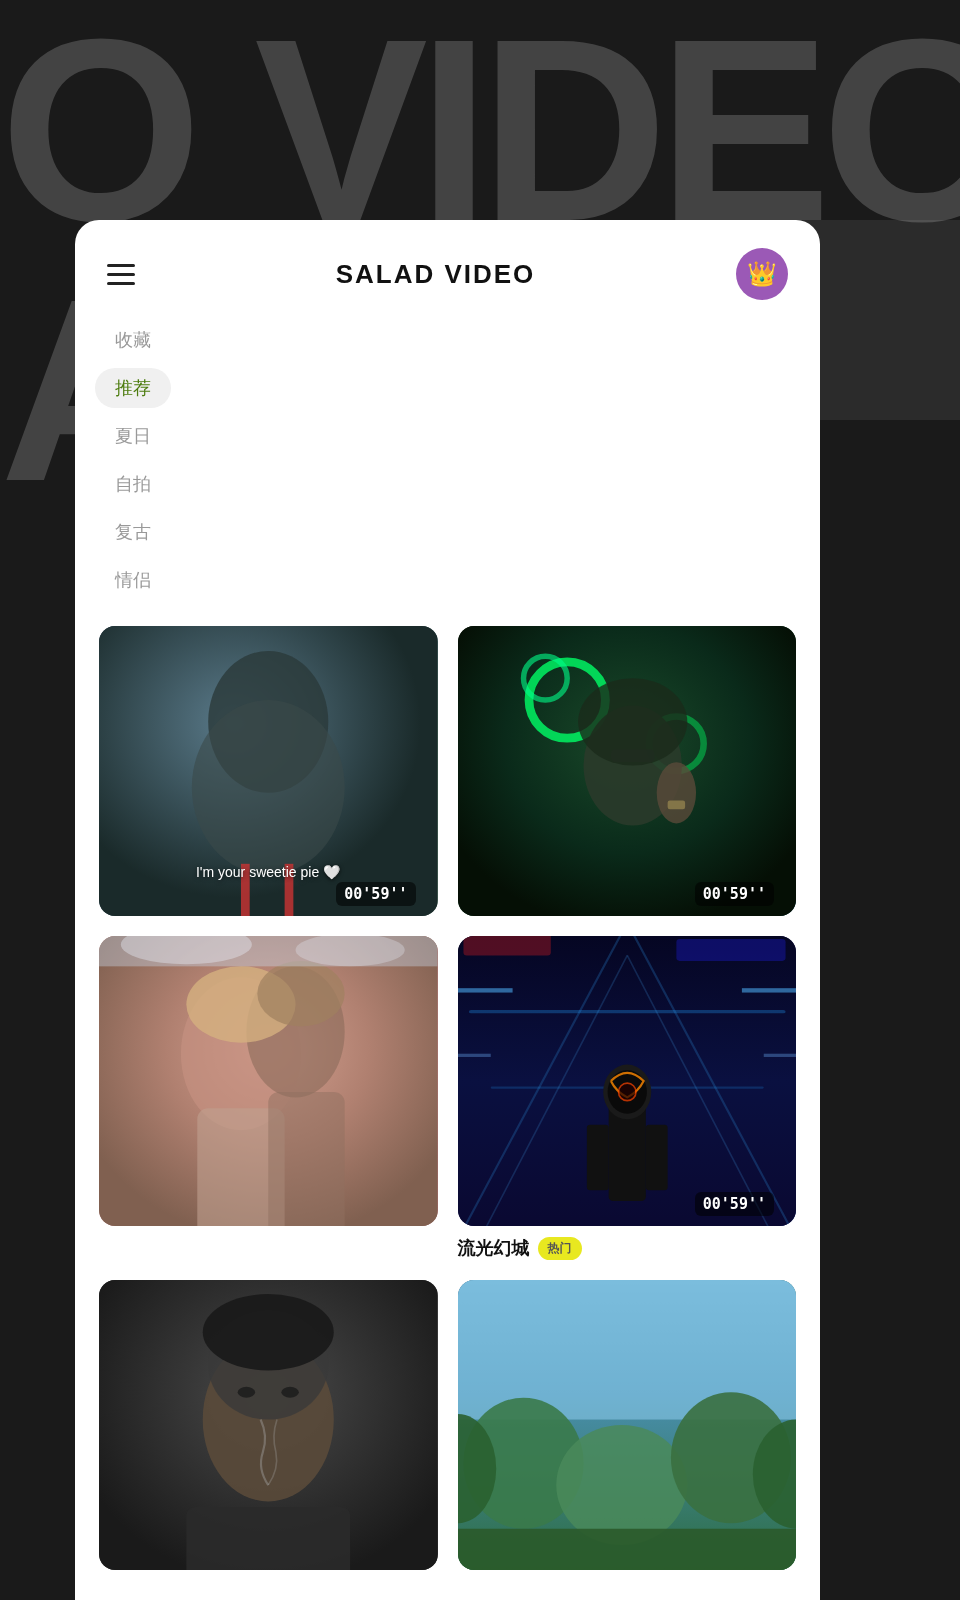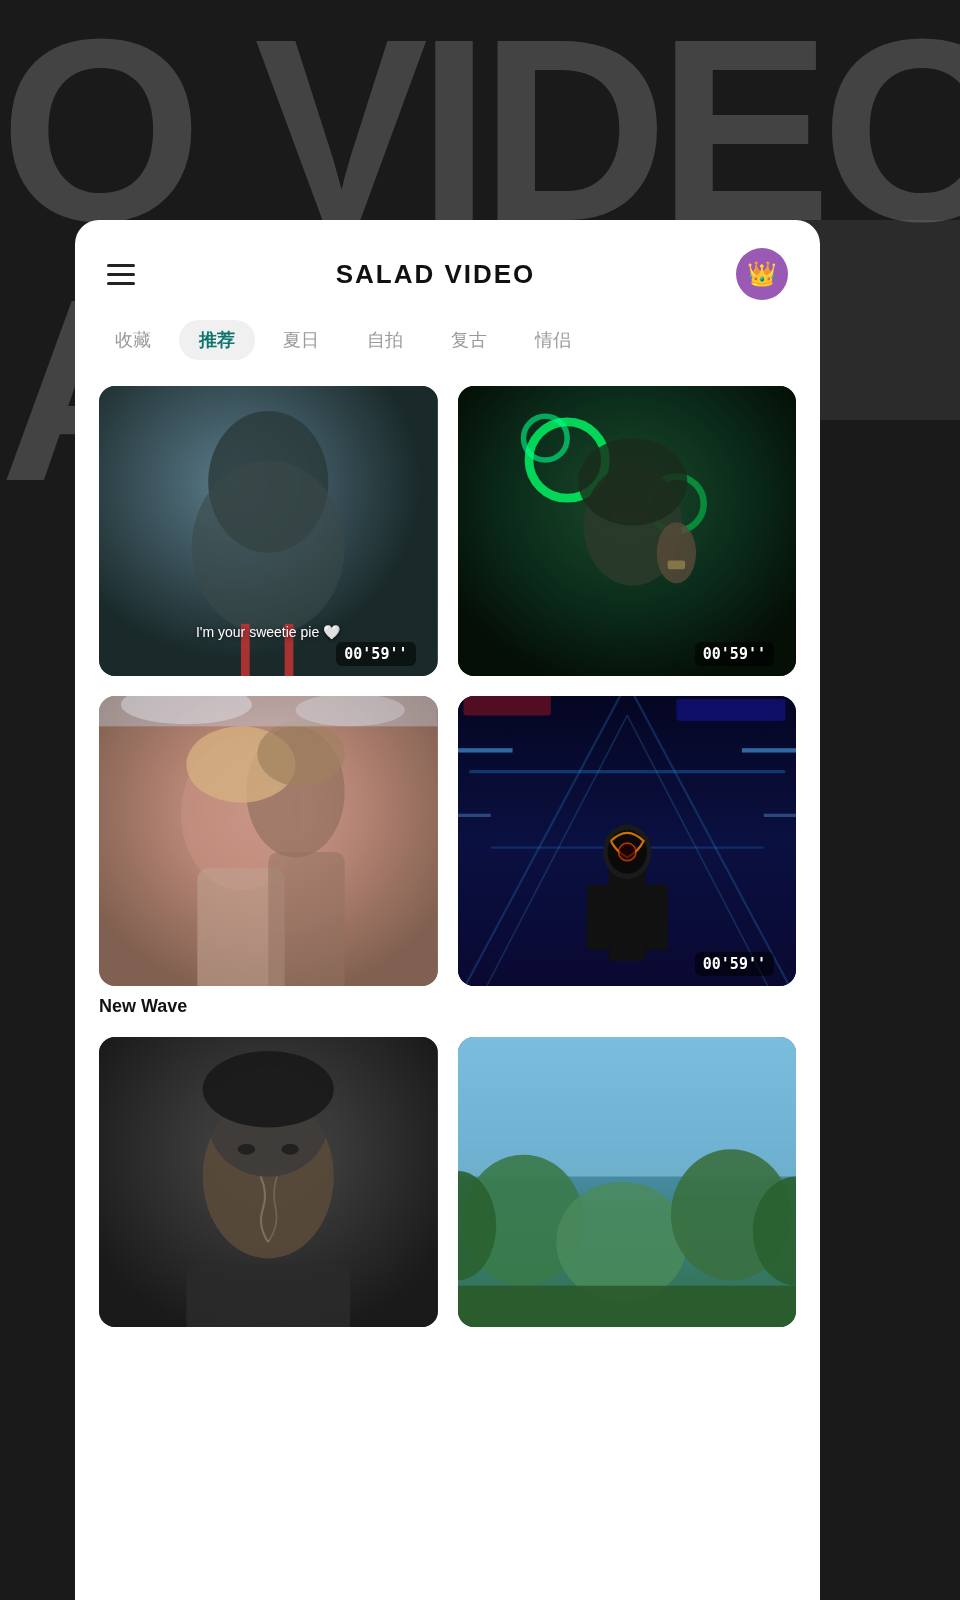--- a/index.html
+++ b/index.html
@@ -98,42 +98,43 @@
       display: flex;
       align-items: center;
       justify-content: center;
       cursor: pointer;
       font-size: 24px;
     }
 
     
     .nav-tabs {
       display: flex;
-      align-items: flex-end;
+      align-items: flex-start;
       padding: 0 20px 16px 20px;
       gap: 8px;
       overflow-x: auto;
+      flex-direction: column;
     }
 
     .nav-tabs::-webkit-scrollbar { display: none; }
 
     .nav-tab {
       padding: 8px 20px;
       border-radius: 24px;
       font-size: 18px;
       color: #999;
       cursor: pointer;
       white-space: nowrap;
       font-weight: 400;
     }
 
     .nav-tab.active {
       background: #f0f0f0;
-      color: #0f766e;
-      font-weight: 700;
+      color: #4d7c0f;
+      font-weight: 400;
     }
 
     
     .video-grid {
       display: grid;
       grid-template-columns: 1fr 1fr;
       gap: 20px;
       padding: 10px 24px;
     }
 
@@ -347,23 +348,20 @@
           <ellipse cx="185" cy="65" rx="40" ry="30" fill="#a08060" opacity="0.7"></ellipse>
 
           <rect x="90" y="170" width="80" height="120" rx="10" fill="#c0a090" opacity="0.6"></rect>
           <rect x="155" y="155" width="70" height="135" rx="10" fill="#907060" opacity="0.5"></rect>
 
           <rect x="0" y="0" width="310" height="40" fill="#c8d8e8" opacity="0.4"></rect>
           <ellipse cx="80" cy="20" rx="60" ry="18" fill="#e8eef8" opacity="0.4"></ellipse>
           <ellipse cx="230" cy="25" rx="50" ry="15" fill="#e8eef8" opacity="0.3"></ellipse>
         </svg>
       </div>
-      <div class="video-title">
-        <span>New Wave</span>
-      </div>
     </div>
 
     <div class="video-item">
       <div class="video-thumb thumb-city">
         <svg width="100%" height="100%" viewBox="0 0 310 290" xmlns="http://www.w3.org/2000/svg" preserveAspectRatio="xMidYMid slice">
           <defs>
             <linearGradient id="g4" x1="0%" y1="0%" x2="0%" y2="100%">
               <stop offset="0%" stop-color="#050520"></stop>
               <stop offset="50%" stop-color="#0a1040"></stop>
               <stop offset="100%" stop-color="#0a0830"></stop>
@@ -393,20 +391,24 @@
           <circle cx="155" cy="155" r="8" fill="#220000" stroke="#ff4400" stroke-width="1.5" opacity="0.7"></circle>
 
           <rect x="118" y="185" width="20" height="60" fill="#111" rx="3"></rect>
           <rect x="172" y="185" width="20" height="60" fill="#111" rx="3"></rect>
 
           <rect x="5" y="5" width="80" height="25" fill="#ff2020" opacity="0.3" rx="3"></rect>
           <rect x="200" y="15" width="100" height="20" fill="#2020ff" opacity="0.3" rx="3"></rect>
         </svg>
         <div class="video-duration">00'59''</div>
       </div>
+      <div class="video-title">
+        <span>流光幻城</span>
+        <span class="badge-hot">热门</span>
+      </div>
     </div>
 
     <div class="video-item">
       <div class="video-thumb thumb-man">
         <svg width="100%" height="100%" viewBox="0 0 310 290" xmlns="http://www.w3.org/2000/svg" preserveAspectRatio="xMidYMid slice">
           <defs>
             <radialGradient id="g5" cx="50%" cy="40%" r="60%">
               <stop offset="0%" stop-color="#4a4a4a"></stop>
               <stop offset="100%" stop-color="#1a1a1a"></stop>
             </radialGradient>

